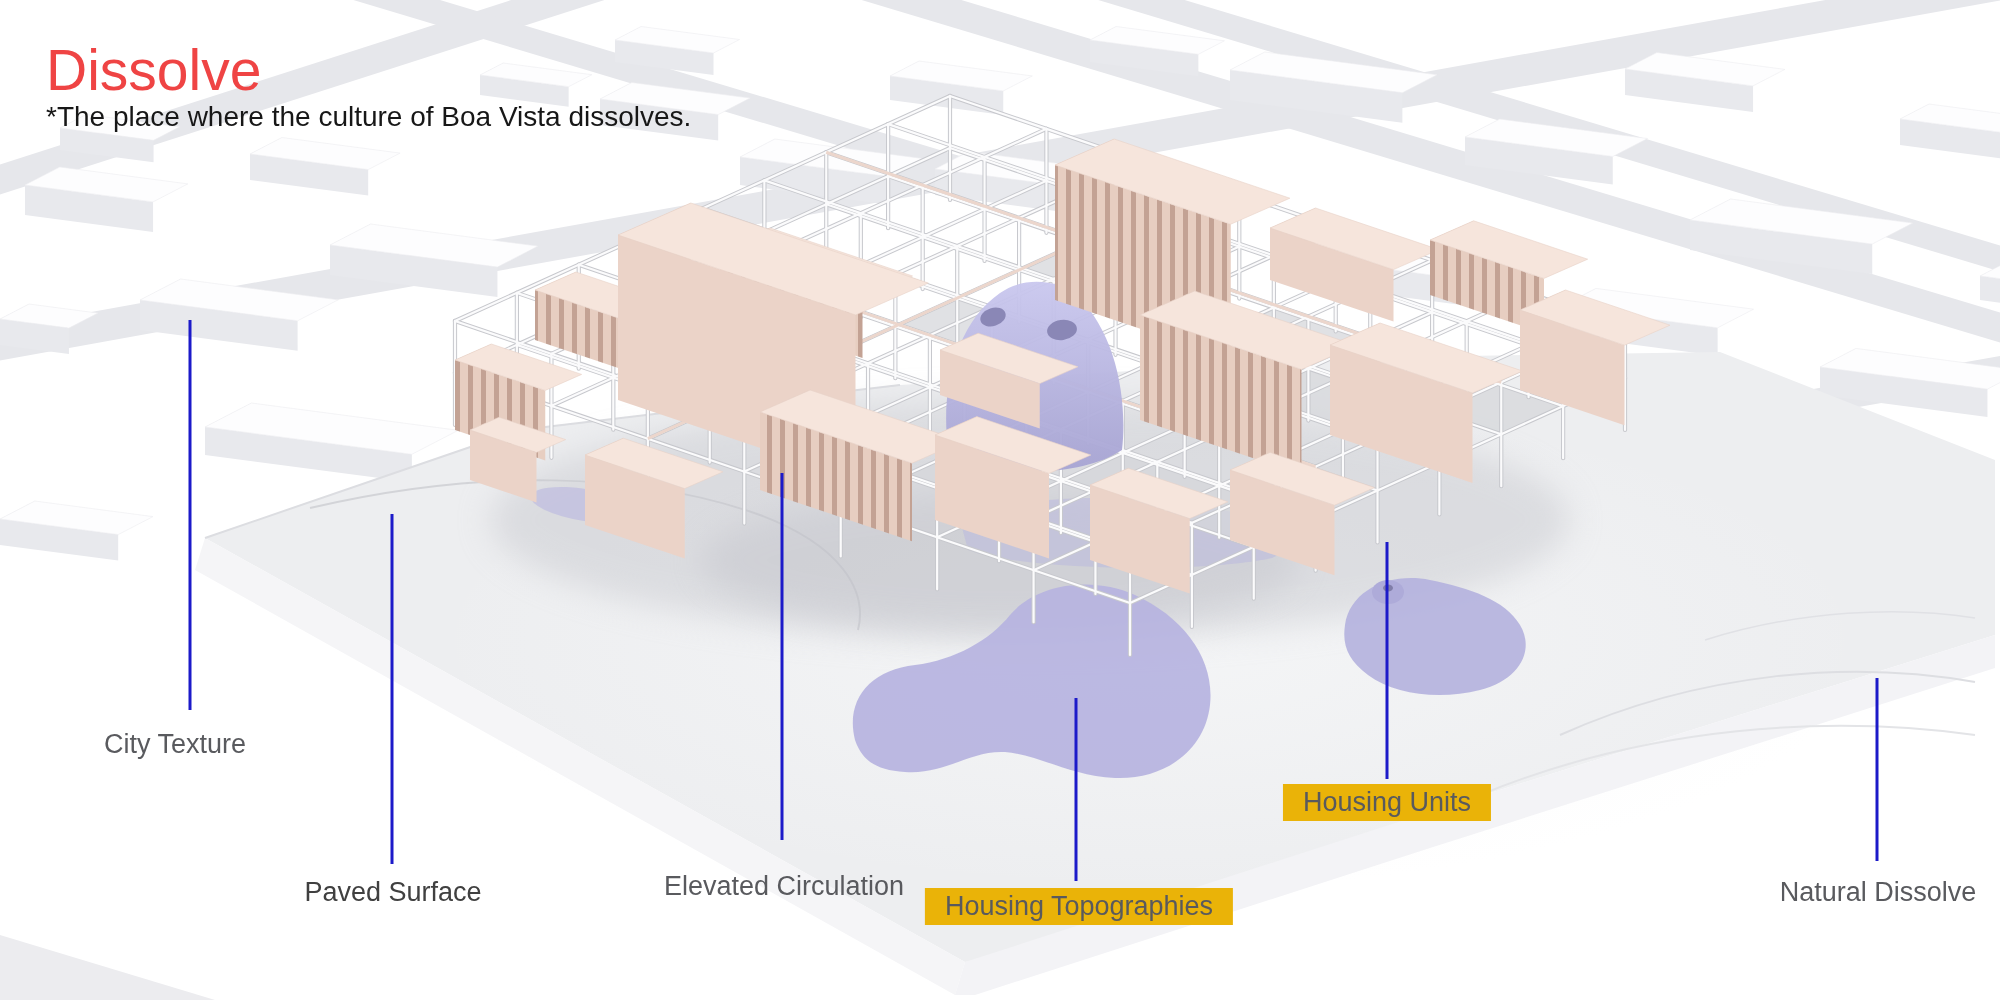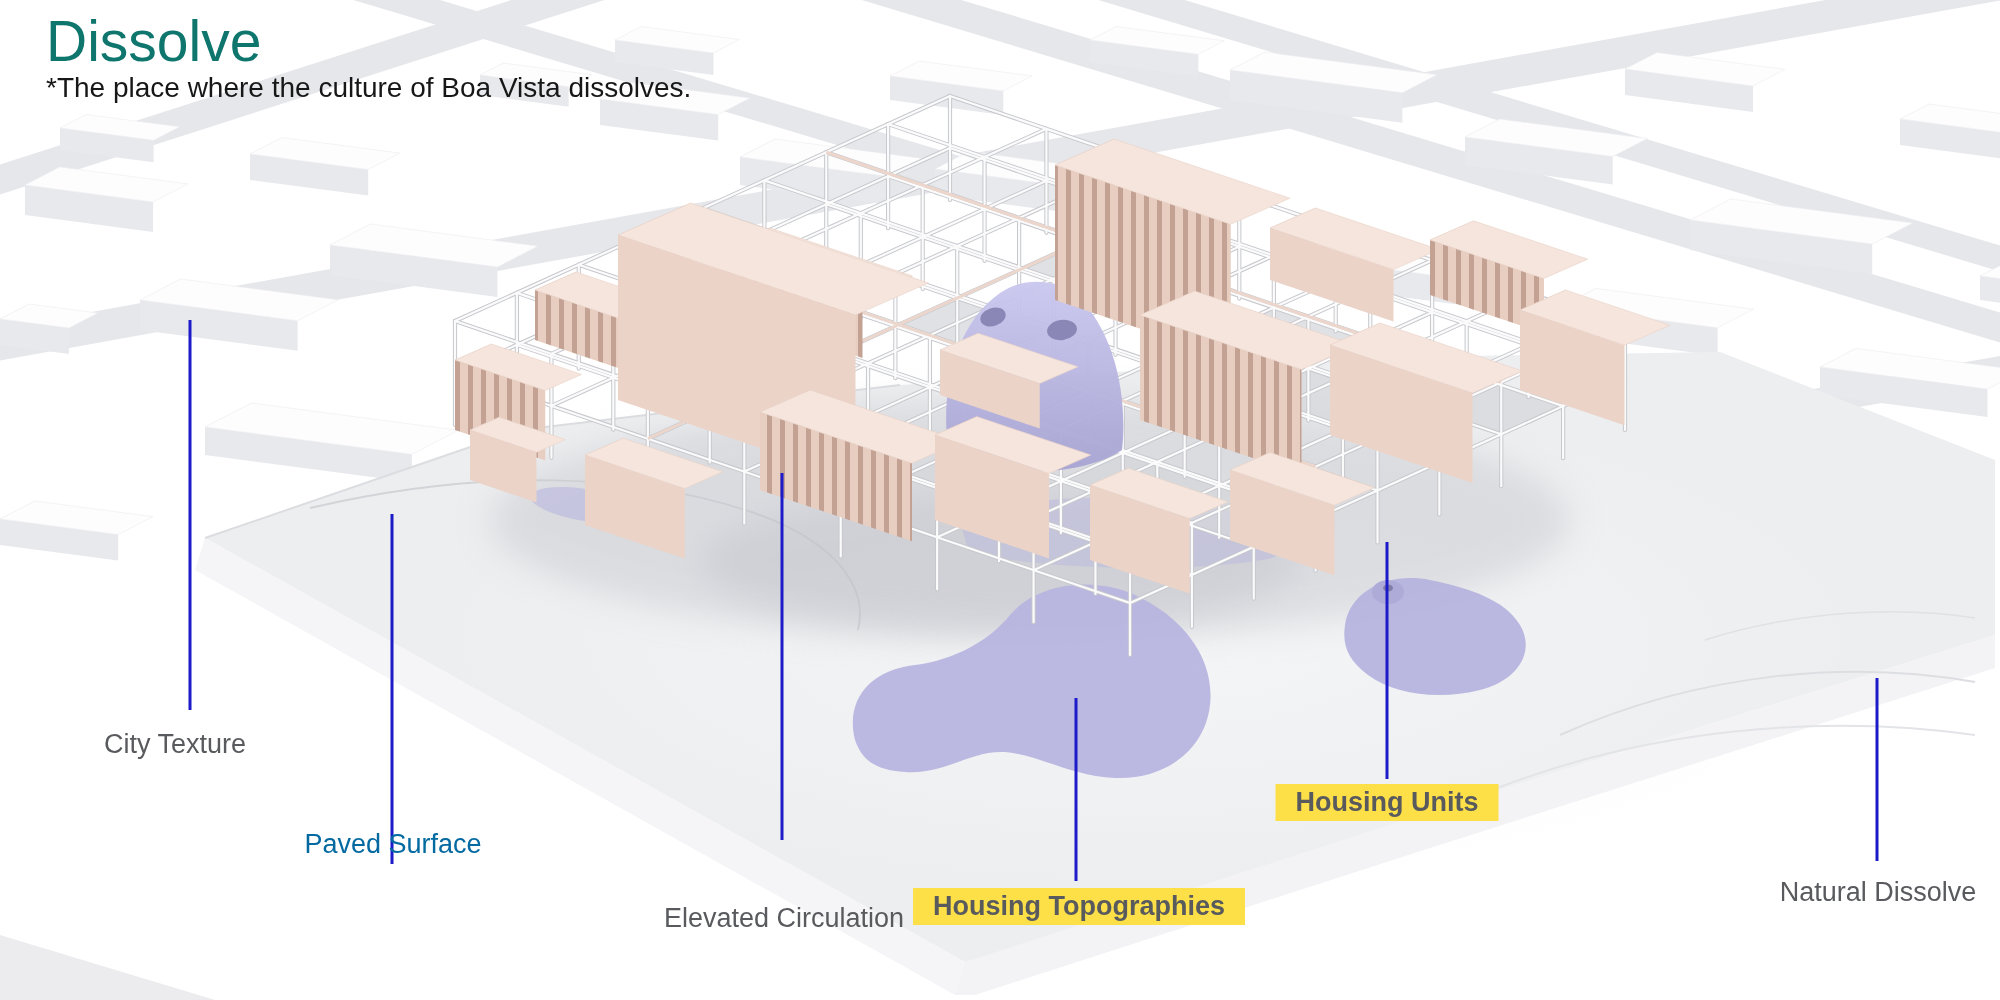--- a/index.html
+++ b/index.html
@@ -4,21 +4,21 @@
 <style>
   html,body{margin:0;padding:0;background:#ffffff;}
   .stage{position:relative;width:2000px;height:1000px;overflow:hidden;
          font-family:"Liberation Sans",sans-serif;background:#ffffff;}
   svg.scene{position:absolute;left:0;top:0;width:2000px;height:1000px;display:block;}
   .hdr{position:absolute;left:46px;top:10px;color:#171717;z-index:5;}
   .hdr .title{font-size:57px;line-height:62px;font-weight:400;letter-spacing:0px;color:#171717;}
   .hdr .subtitle{font-size:28px;line-height:28px;font-weight:400;margin-top:2px;color:#171717;}
   .lbl{position:absolute;transform:translateX(-50%);font-size:27px;line-height:33px;
        color:#595a5e;white-space:nowrap;z-index:4;}
-  .lbl.chip{background:#fde047;padding:2px 20px;font-weight:bold;}
+  .lbl.chip{background:#eab308;padding:2px 20px;}
 </style>
 </head>
 <body>
 
 <div class="stage">
 
   <svg class="scene" viewBox="0 0 2000 1000">
     <defs>
       <linearGradient id="domeG" x1="0" y1="0" x2="0" y2="1">
         <stop offset="0" stop-color="#c9c7ee"></stop>
@@ -435,23 +435,23 @@
       <line x1="190" y1="320" x2="190" y2="710" stroke="#1c1ac9"></line>
       <line x1="392" y1="514" x2="392" y2="864" stroke="#1c1ac9"></line>
       <line x1="782" y1="473" x2="782" y2="840" stroke="#1c1ac9"></line>
       <line x1="1076" y1="698" x2="1076" y2="881" stroke="#1c1ac9"></line>
       <line x1="1387" y1="542" x2="1387" y2="779" stroke="#1c1ac9"></line>
       <line x1="1877" y1="678" x2="1877" y2="861" stroke="#1c1ac9"></line>
     </g>
   </svg>
 
   <div class="hdr">
-    <div class="title" style="color: #0f766e;">Dissolve</div>
+    <div class="title" style="color: #ef4444; margin-top: 29px;">Dissolve</div>
     <div class="subtitle" style="color: rgb(23, 23, 23);">*The place where the culture of Boa Vista dissolves.</div>
   </div>
 
   <div class="lbl" style="left: 175px; top: 728px; color: rgb(89, 90, 94);">City Texture</div>
-  <div class="lbl" style="left: 393px; top: 828px; color: #0369a1;">Paved Surface</div>
-  <div class="lbl" style="left: 784px; top: 902px; color: rgb(89, 90, 94);">Elevated Circulation</div>
+  <div class="lbl" style="left: 393px; top: 876px; color: #404040;">Paved Surface</div>
+  <div class="lbl" style="left: 784px; top: 870px; color: rgb(89, 90, 94);">Elevated Circulation</div>
   <div class="lbl chip" style="left: 1079px; top: 888px; color: rgb(89, 90, 94);">Housing Topographies</div>
   <div class="lbl chip" style="left: 1387px; top: 784px; color: rgb(89, 90, 94);">Housing Units</div>
   <div class="lbl" style="left: 1878px; top: 876px; color: rgb(89, 90, 94);">Natural Dissolve</div>
 </div>
 
 </body></html>

